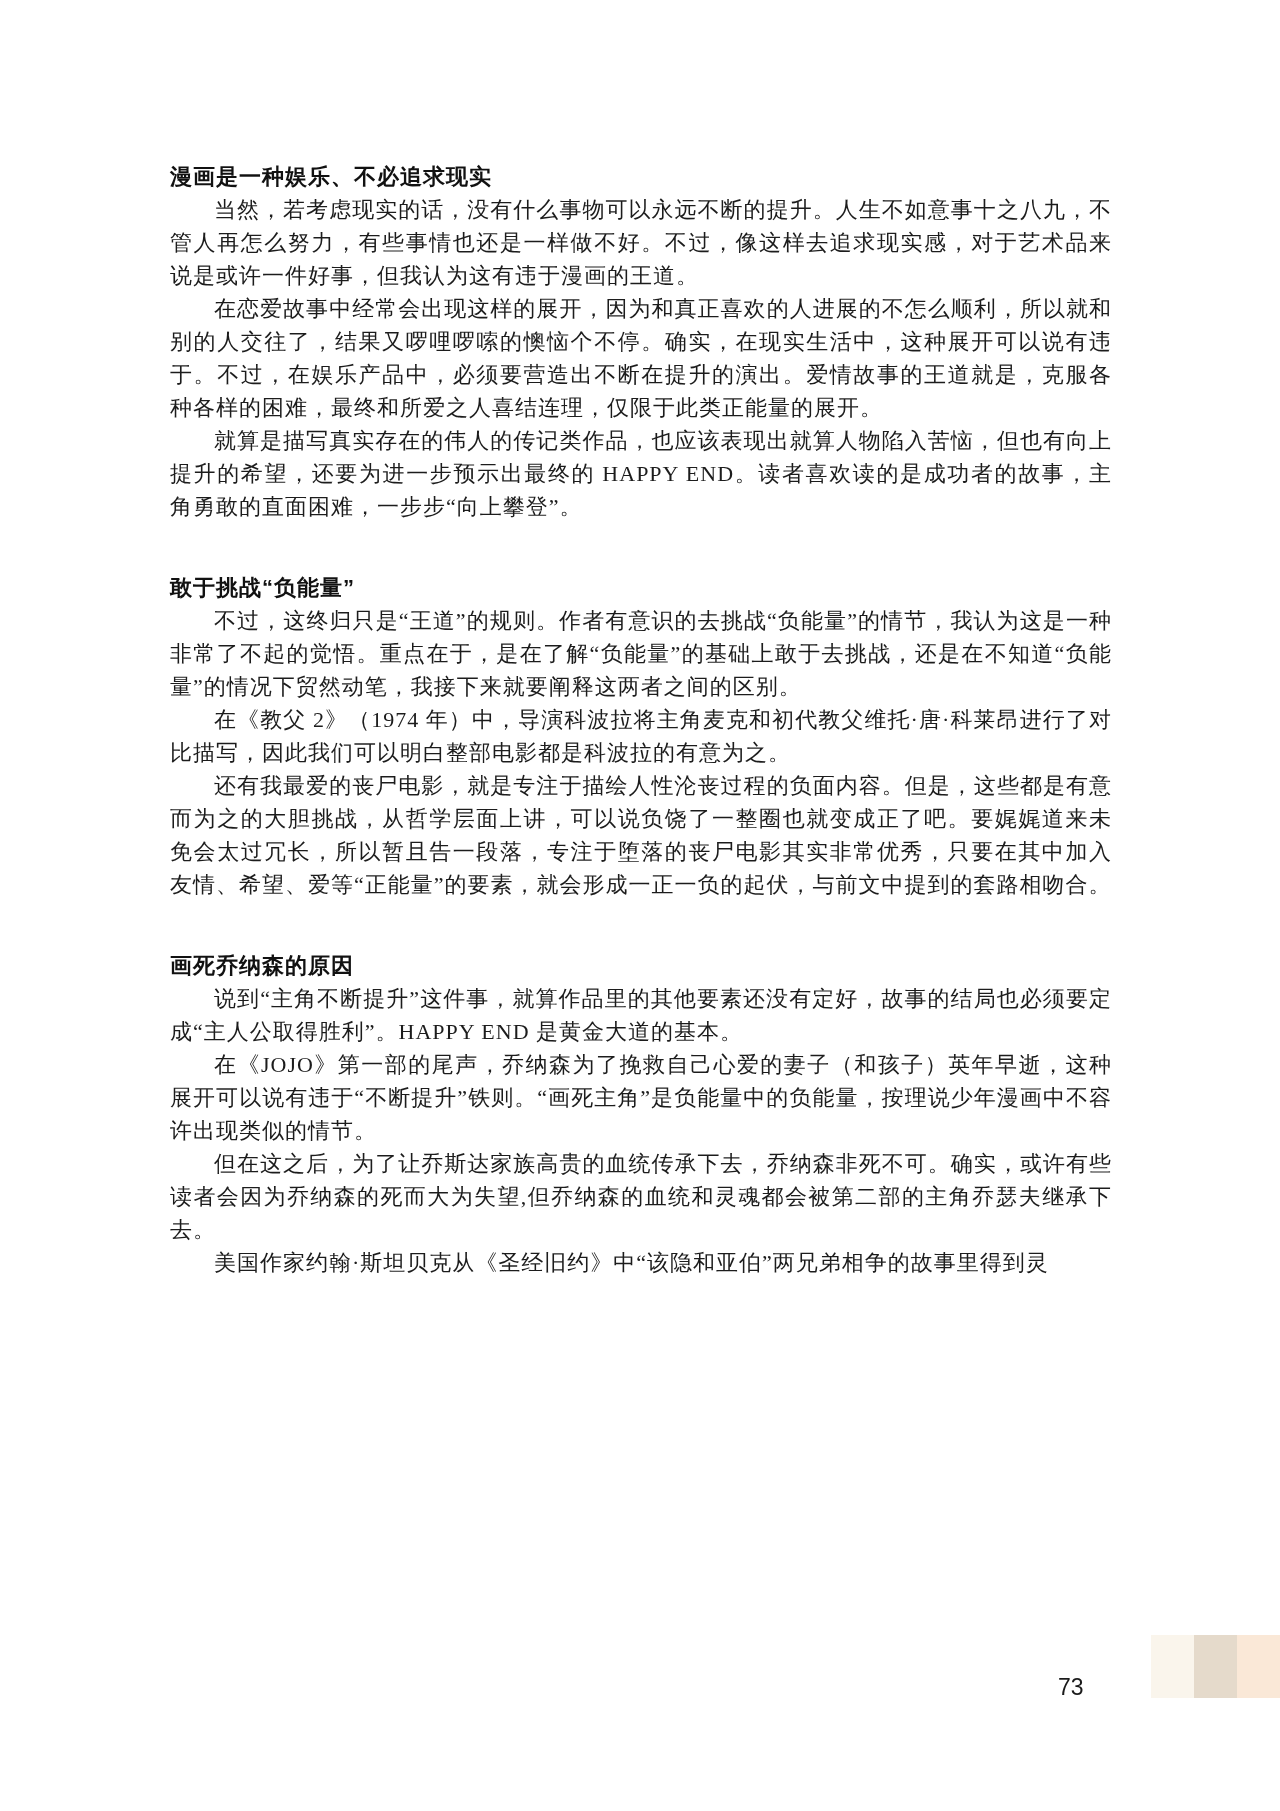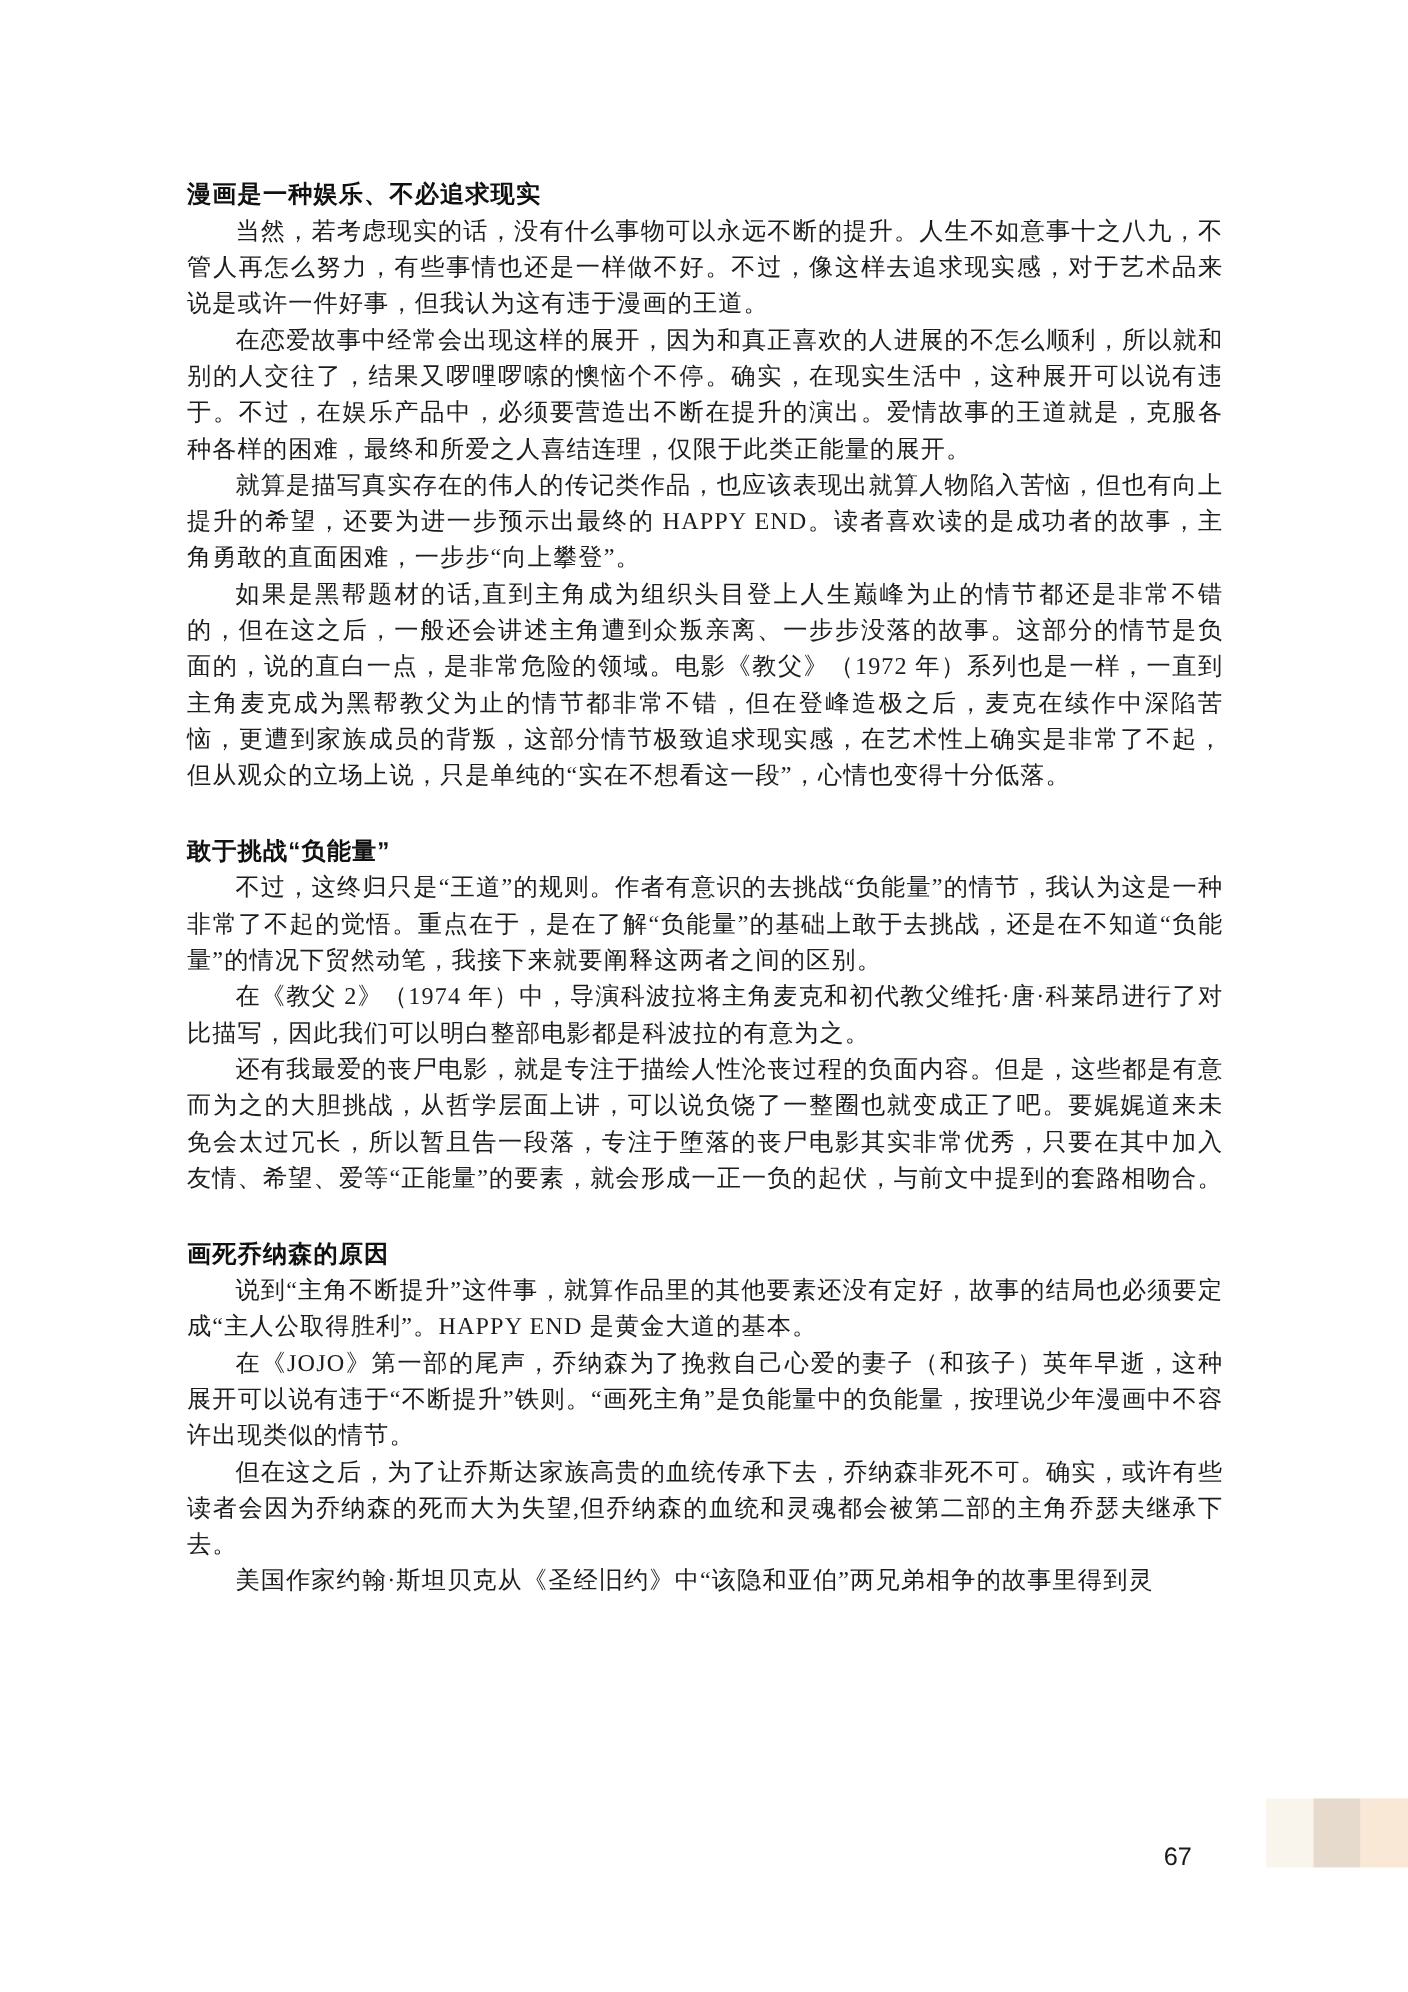--- a/index.html
+++ b/index.html
@@ -21,21 +21,21 @@
     width: 942px;
     color: #1c1c1c;
     font-family: "Liberation Serif", "DejaVu Serif", serif;
     font-size: 22px;
     line-height: 33px;
     letter-spacing: 1px;
     text-align: justify;
     text-justify: inter-character;
   }
   .section { margin: 0; }
-  .section + .section { margin-top: 36px; }
+  .section + .section { margin-top: 48px; }
   .section h2 {
     margin: 0;
     font-family: "Liberation Sans", "DejaVu Sans", sans-serif;
     font-size: 22px;
     font-weight: 700;
     line-height: 33px;
     letter-spacing: 1px;
     color: #111111;
     text-align: left;
   }
@@ -69,41 +69,40 @@
 
 <div class="page">
 
   <div class="content">
 
     <section class="section">
       <h2>漫画是一种娱乐、不必追求现实</h2>
       <p>当然，若考虑现实的话，没有什么事物可以永远不断的提升。人生不如意事十之八九，不管人再怎么努力，有些事情也还是一样做不好。不过，像这样去追求现实感，对于艺术品来说是或许一件好事，但我认为这有违于漫画的王道。</p>
       <p>在恋爱故事中经常会出现这样的展开，因为和真正喜欢的人进展的不怎么顺利，所以就和别的人交往了，结果又啰哩啰嗦的懊恼个不停。确实，在现实生活中，这种展开可以说有违于。不过，在娱乐产品中，必须要营造出不断在提升的演出。爱情故事的王道就是，克服各种各样的困难，最终和所爱之人喜结连理，仅限于此类正能量的展开。</p>
       <p>就算是描写真实存在的伟人的传记类作品，也应该表现出就算人物陷入苦恼，但也有向上提升的希望，还要为进一步预示出最终的 HAPPY END。读者喜欢读的是成功者的故事，主角勇敢的直面困难，一步步“向上攀登”。</p>
-      <p>如果是黑帮题材的话,直到主角成为组织头目登上人生巅峰为止的情节都还是非常不错的，但在这之后，一般还会讲述主角遭到众叛亲离、一步步没落的故事。这部分的情节是负面的，说的直白一点，是非常危险的领域。电影《教父》（1972 年）系列也是一样，一直到主角麦克成为黑帮教父为止的情节都非常不错，但在登峰造极之后，麦克在续作中深陷苦恼，更遭到家族成员的背叛，这部分情节极致追求现实感，在艺术性上确实是非常了不起，但从观众的立场上说，只是单纯的“实在不想看这一段”，心情也变得十分低落。</p>
     </section>
 
     <section class="section">
       <h2>敢于挑战“负能量”</h2>
       <p>不过，这终归只是“王道”的规则。作者有意识的去挑战“负能量”的情节，我认为这是一种非常了不起的觉悟。重点在于，是在了解“负能量”的基础上敢于去挑战，还是在不知道“负能量”的情况下贸然动笔，我接下来就要阐释这两者之间的区别。</p>
       <p>在《教父 2》（1974 年）中，导演科波拉将主角麦克和初代教父维托·唐·科莱昂进行了对比描写，因此我们可以明白整部电影都是科波拉的有意为之。</p>
       <p>还有我最爱的丧尸电影，就是专注于描绘人性沦丧过程的负面内容。但是，这些都是有意而为之的大胆挑战，从哲学层面上讲，可以说负饶了一整圈也就变成正了吧。要娓娓道来未免会太过冗长，所以暂且告一段落，专注于堕落的丧尸电影其实非常优秀，只要在其中加入友情、希望、爱等“正能量”的要素，就会形成一正一负的起伏，与前文中提到的套路相吻合。</p>
     </section>
 
     <section class="section">
       <h2>画死乔纳森的原因</h2>
       <p>说到“主角不断提升”这件事，就算作品里的其他要素还没有定好，故事的结局也必须要定成“主人公取得胜利”。HAPPY END 是黄金大道的基本。</p>
       <p>在《JOJO》第一部的尾声，乔纳森为了挽救自己心爱的妻子（和孩子）英年早逝，这种展开可以说有违于“不断提升”铁则。“画死主角”是负能量中的负能量，按理说少年漫画中不容许出现类似的情节。</p>
       <p>但在这之后，为了让乔斯达家族高贵的血统传承下去，乔纳森非死不可。确实，或许有些读者会因为乔纳森的死而大为失望,但乔纳森的血统和灵魂都会被第二部的主角乔瑟夫继承下去。</p>
       <p>美国作家约翰·斯坦贝克从《圣经旧约》中“该隐和亚伯”两兄弟相争的故事里得到灵</p>
     </section>
 
   </div>
 
-  <div class="page-number">67</div>
+  <div class="page-number">73</div>
 
   <div class="corner-decor">
     <span class="strip" style="background: rgb(250, 245, 236);"></span>
     <span class="strip" style="background: rgb(229, 218, 203);"></span>
     <span class="strip" style="background: rgb(250, 232, 215);"></span>
   </div>
 
 </div>
 
 </body></html>

